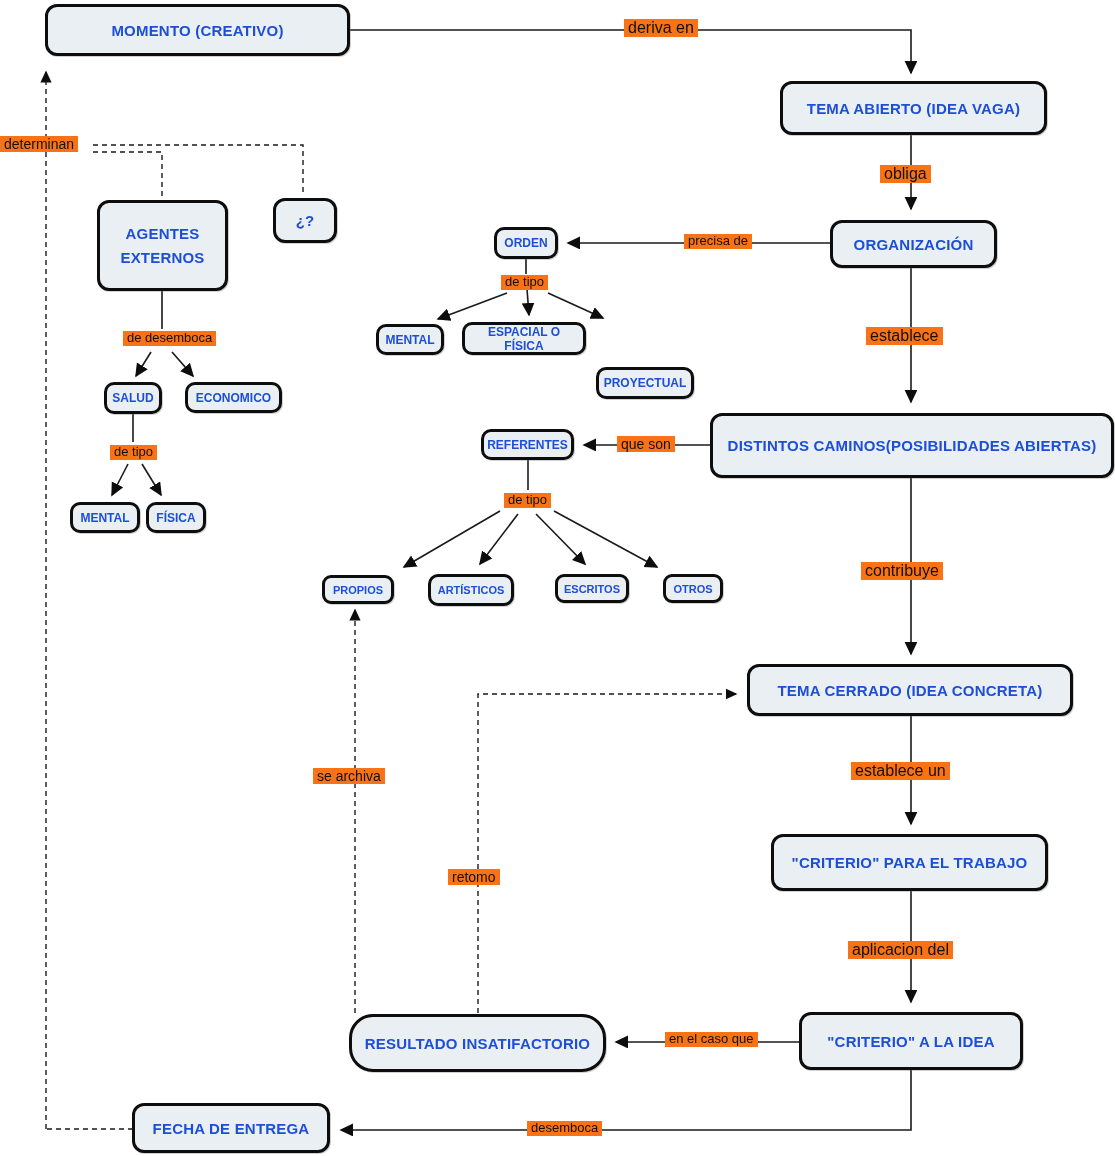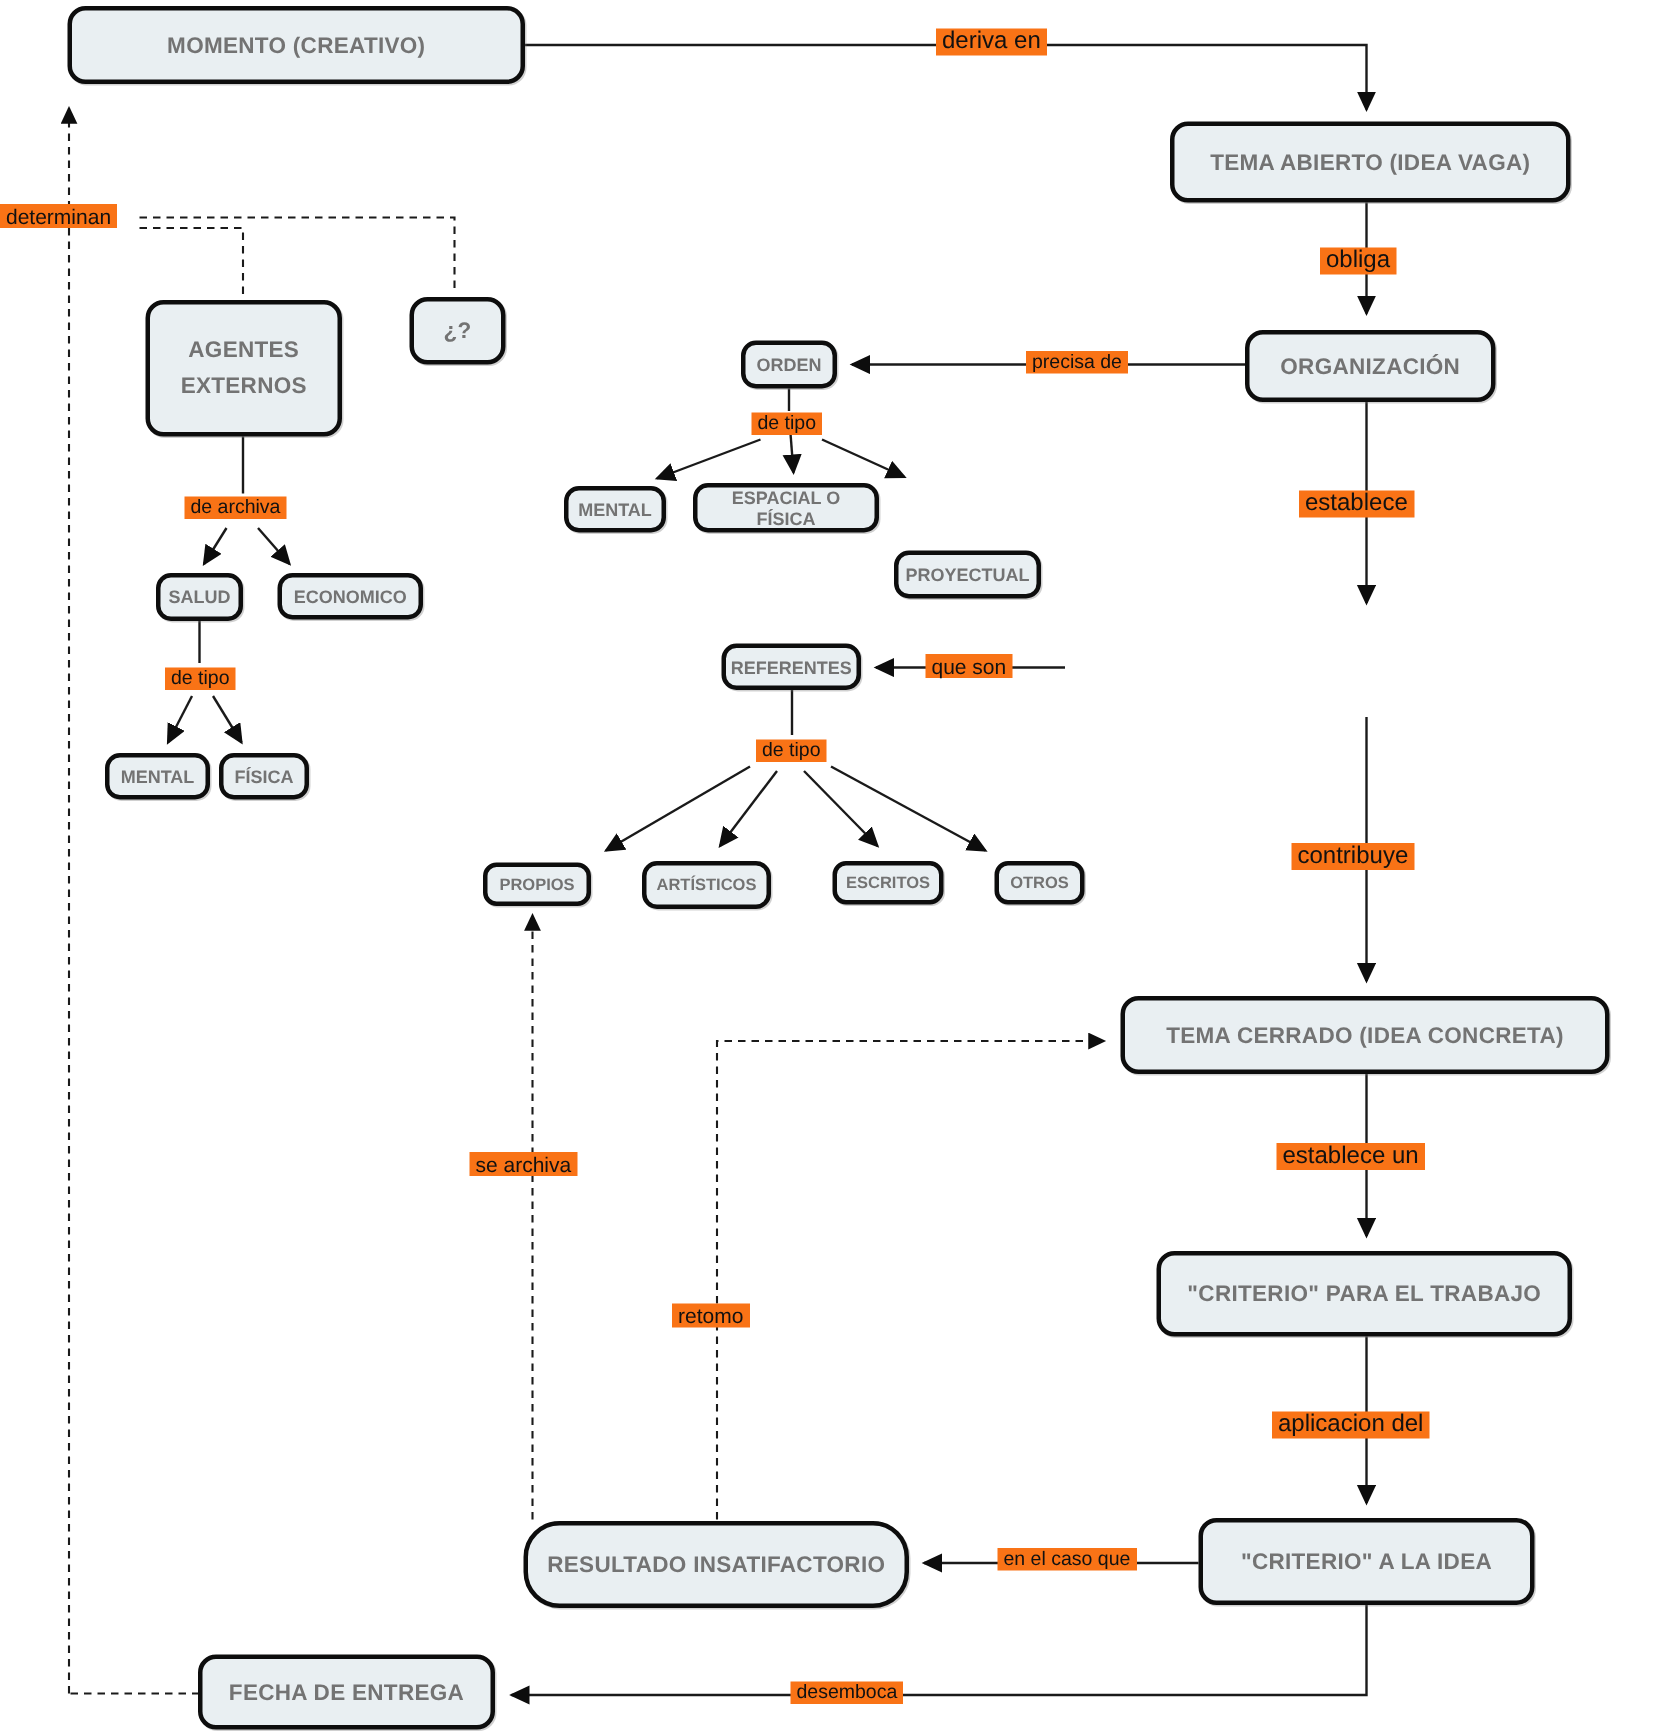--- a/index.html
+++ b/index.html
@@ -2,21 +2,21 @@
 <html><head>
 <meta charset="utf-8">
 <style>
   html,body{margin:0;padding:0;background:#ffffff;}
   body{font-family:"Liberation Sans","DejaVu Sans",sans-serif;}
   .canvas{position:relative;width:1115px;height:1156px;background:#ffffff;overflow:hidden;}
   svg.wires{position:absolute;left:0;top:0;width:1115px;height:1156px;pointer-events:none;}
   .node{
     position:absolute;display:flex;align-items:center;justify-content:center;
     background:#e9eff2;border:3px solid #0d0d0d;border-radius:12px;
-    box-sizing:border-box;text-align:center;color:#737373;font-weight:700;
+    box-sizing:border-box;text-align:center;color:#1d4ed8;font-weight:700;
     box-shadow:1px 1px 0 rgba(120,120,120,.35);
   }
   .node.big{font-size:15px;letter-spacing:.2px;}
   .node.small{font-size:12px;font-weight:600;border-width:3px;border-radius:10px;padding:0 4px;}
   .node.tiny{font-size:11px;font-weight:600;border-radius:9px;padding:0 3px;}
   .node.two-line{line-height:1.55;padding:0 10px;}
   .edge-label{
     position:absolute;background:#f97316;color:#111;padding:0 4px;
     white-space:nowrap;line-height:1.15;
   }
@@ -130,20 +130,23 @@
   </div>
 
   <div class="node small" style="left:70px;top:502px;width:70px;height:31px;">
     <span>MENTAL</span>
   </div>
 
   <div class="node small" style="left:146px;top:502px;width:60px;height:31px;">
     <span>FÍSICA</span>
   </div>
 
+  <div class="node big" style="left:710px;top:413px;width:404px;height:65px;">
+    <span>DISTINTOS CAMINOS(POSIBILIDADES ABIERTAS)</span>
+  </div>
 
   <div class="node small" style="left:481px;top:429px;width:93px;height:31px;">
     <span>REFERENTES</span>
   </div>
 
   <div class="node tiny" style="left:322px;top:575px;width:72px;height:29px;">
     <span>PROPIOS</span>
   </div>
 
   <div class="node tiny" style="left:428px;top:574px;width:86px;height:32px;border-radius:10px;">
@@ -201,17 +204,17 @@
   <div class="edge-label smol" style="left:665px;top:1032px;">en el caso que</div>
 
   <div class="edge-label smol" style="left:527px;top:1121px;">desemboca</div>
 
   <div class="edge-label mid" style="left:313px;top:768px;">se archiva</div>
 
   <div class="edge-label mid" style="left:448px;top:869px;">retomo</div>
 
   <div class="edge-label mid" style="left:0px;top:136px;">determinan</div>
 
-  <div class="edge-label smol" style="left:123px;top:331px;">de archiva</div>
+  <div class="edge-label smol" style="left:123px;top:331px;">de desemboca</div>
 
   <div class="edge-label smol" style="left:110px;top:445px;">de tipo</div>
 
 </div>
 
 </body></html>

